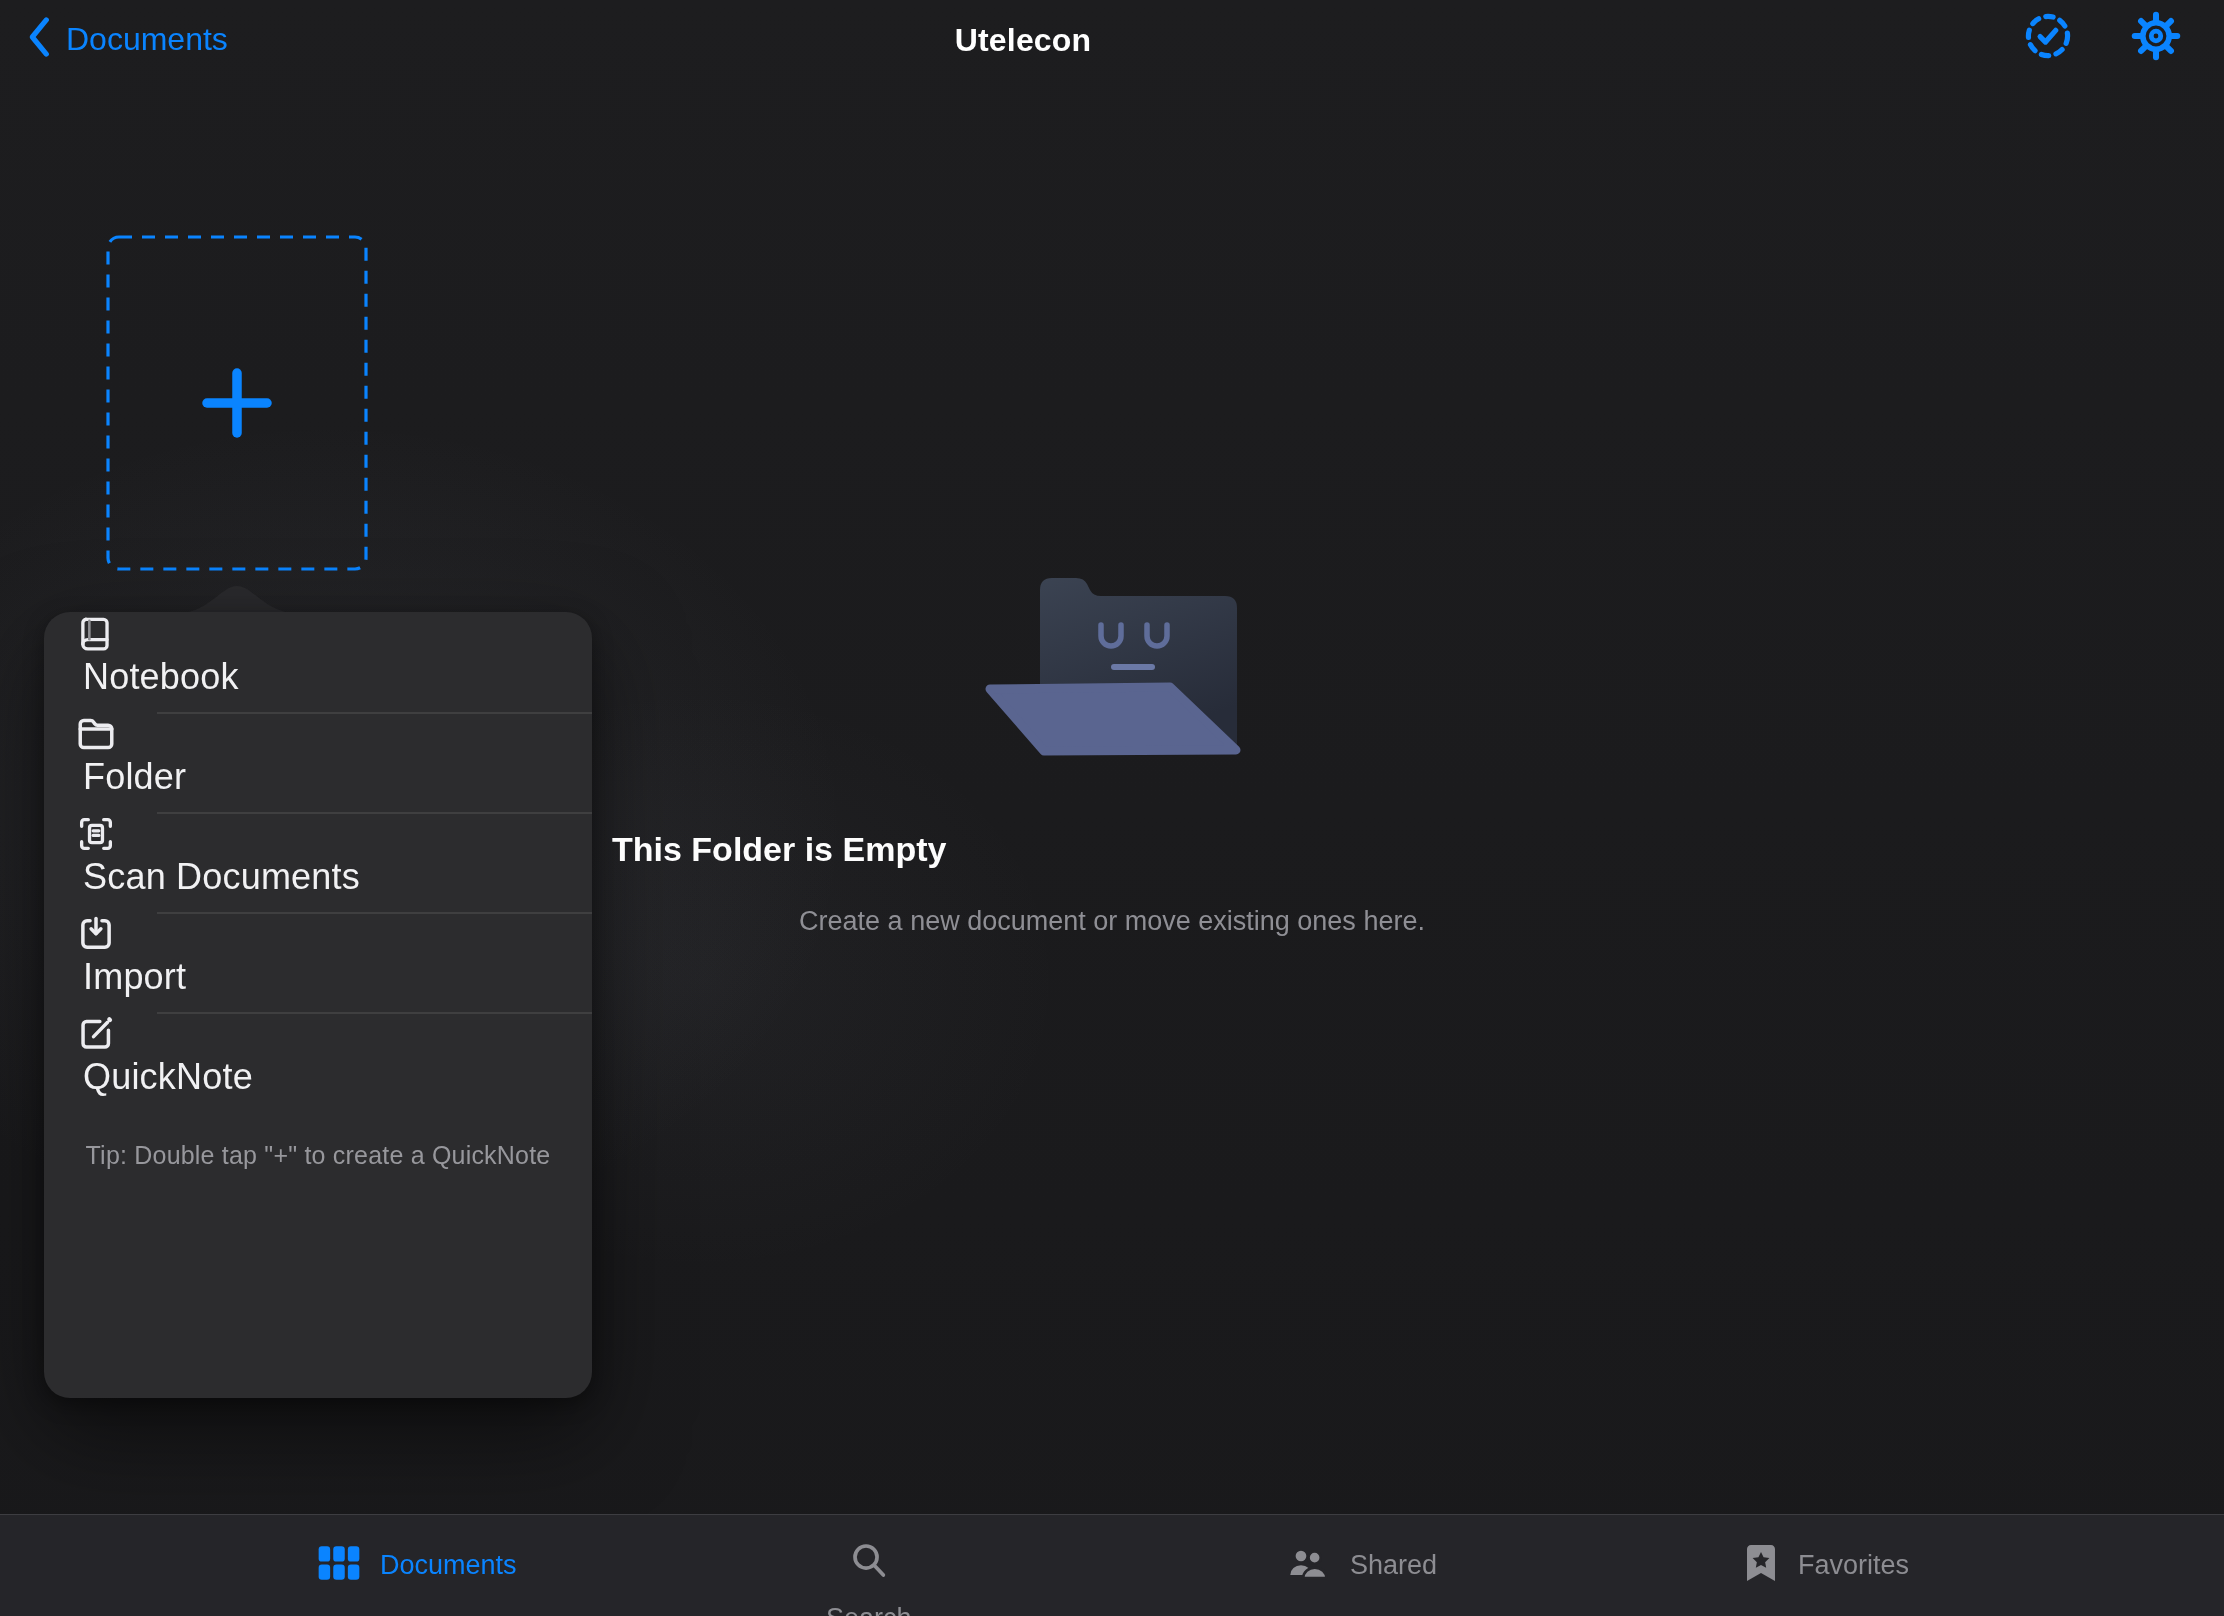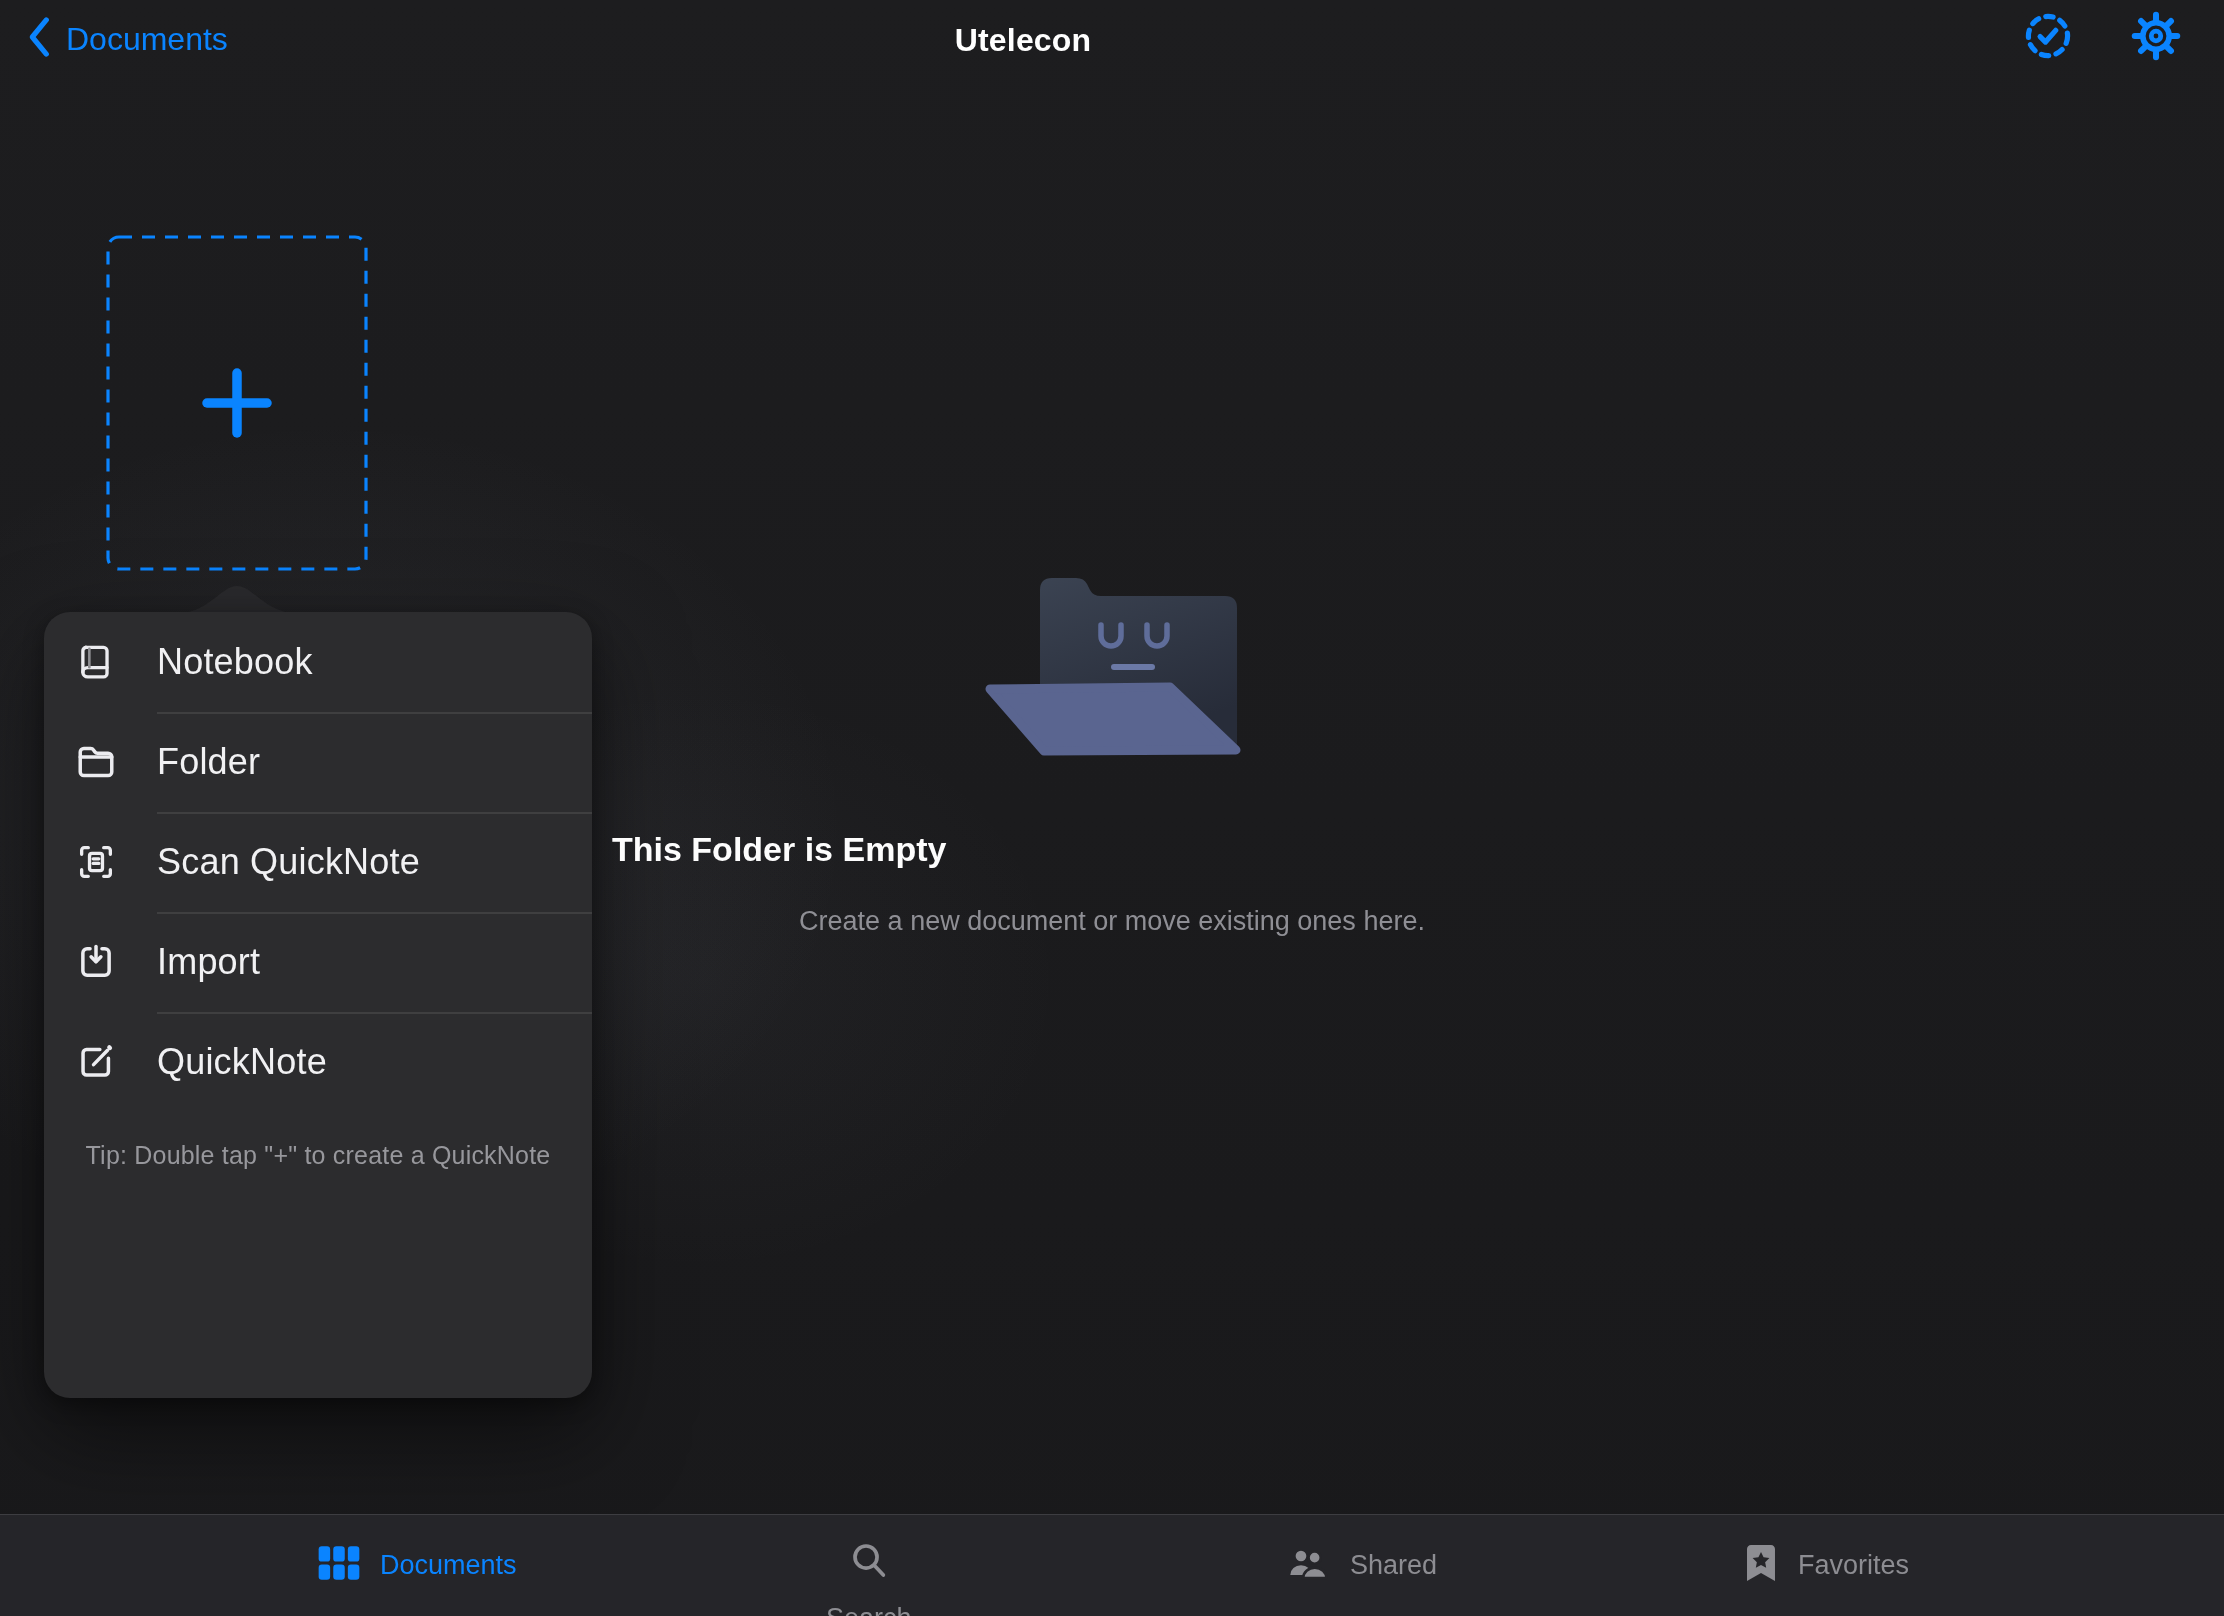--- a/index.html
+++ b/index.html
@@ -26,21 +26,21 @@
   
   .new-tile { position:absolute; left:106px; top:235px; width:262px; height:336px; cursor:pointer; }
   .new-tile svg { position:absolute; inset:0; }
   
   .pop-arrow { position:absolute; left:172px; top:577px; }
   .popover {
     position:absolute; left:44px; top:612px; width:548px; height:786px;
     background:#2c2c2e; border-radius:26px;
     box-shadow:0 34px 90px rgba(0,0,0,0.5), 0 6px 20px rgba(0,0,0,0.35);
   }
-  .menu-item { position:relative; height:100px; display:flex; align-items:center; cursor:pointer; }
+  .menu-item { position:relative; height:100px; display:flex; align-items:flex-start; cursor:pointer;flex-direction:column; }
   .menu-item .ic { width:44px; height:44px; margin-left:30px; display:flex; align-items:center; justify-content:center; flex:none; }
   .menu-item .txt { margin-left:39px; color:#f1f1f3; font-size:36px; letter-spacing:0.2px; }
   .menu-item + .menu-item::before {
     content:""; position:absolute; left:113px; right:0; top:0; height:1.5px; background:rgba(255,255,255,0.09);
   }
   .menu-tip { height:86px; display:flex; align-items:center; justify-content:center; color:#97979c; font-size:25px; letter-spacing:0.2px; }
   
   .empty-illustration { position:absolute; left:980px; top:568px; }
   .empty-title { position:absolute; left:612px; top:830px; width:1000px; text-align:left; color:#fdfdfd; font-size:34px; font-weight:700; }
   .empty-sub { position:absolute; left:512px; top:894px; width:1200px; text-align:center; color:#8f8f95; font-size:27px;margin-top:12px; }
@@ -145,21 +145,21 @@
         <svg width="42" height="42" viewBox="0 0 24 24" class="stroke-ic">
           <path d="M3.8 7.6 V5.3 a1.5 1.5 0 0 1 1.5 -1.5 h2.3"></path>
           <path d="M16.4 3.8 h2.3 a1.5 1.5 0 0 1 1.5 1.5 v2.3"></path>
           <path d="M20.2 16.4 v2.3 a1.5 1.5 0 0 1 -1.5 1.5 h-2.3"></path>
           <path d="M7.6 20.2 H5.3 a1.5 1.5 0 0 1 -1.5 -1.5 v-2.3"></path>
           <rect x="8.3" y="7.1" width="7.4" height="9.8" rx="1.4"></rect>
           <line x1="10.4" y1="10.2" x2="13.6" y2="10.2"></line>
           <line x1="10.4" y1="12.8" x2="13.6" y2="12.8"></line>
         </svg>
       </span>
-      <span class="txt">Scan QuickNote</span>
+      <span class="txt">Scan Documents</span>
     </div>
 
 
     <div class="menu-item">
       <span class="ic">
         <svg width="42" height="42" viewBox="0 0 24 24" class="stroke-ic">
           <path d="M8.6 4.4 H6.9 a2.4 2.4 0 0 0 -2.4 2.4 v10.3 a2.4 2.4 0 0 0 2.4 2.4 h10.2 a2.4 2.4 0 0 0 2.4 -2.4 V6.8 a2.4 2.4 0 0 0 -2.4 -2.4 h-1.7" stroke-width="2"></path>
           <line x1="12" y1="3.2" x2="12" y2="11.6" stroke-width="2"></line>
           <path d="M9.2 9.0 l2.8 2.9 2.8 -2.9" stroke-width="2"></path>
         </svg>

